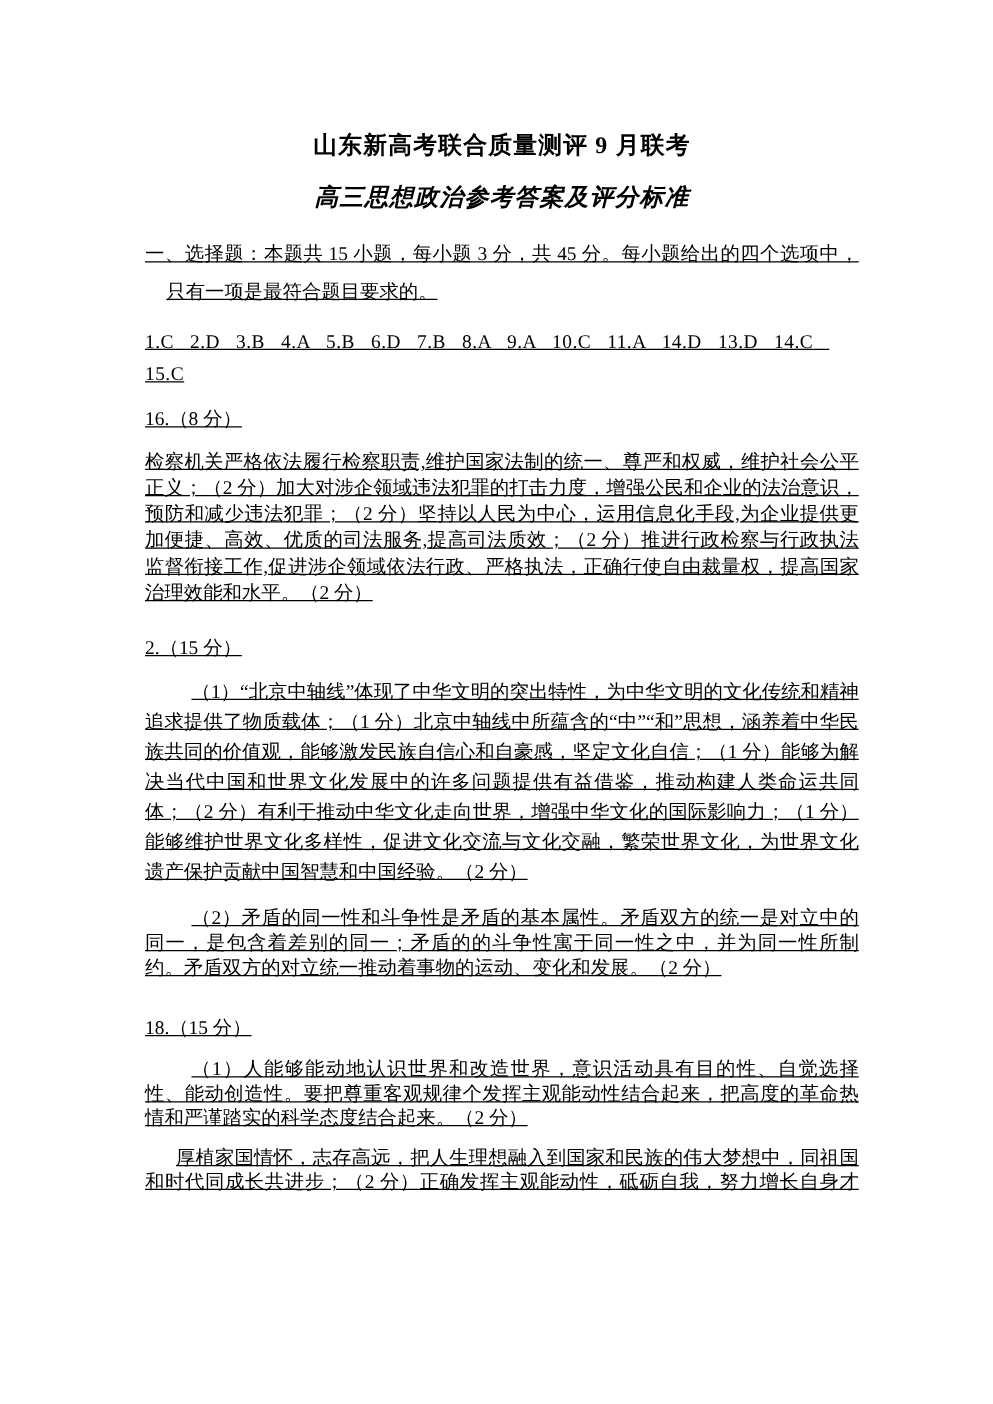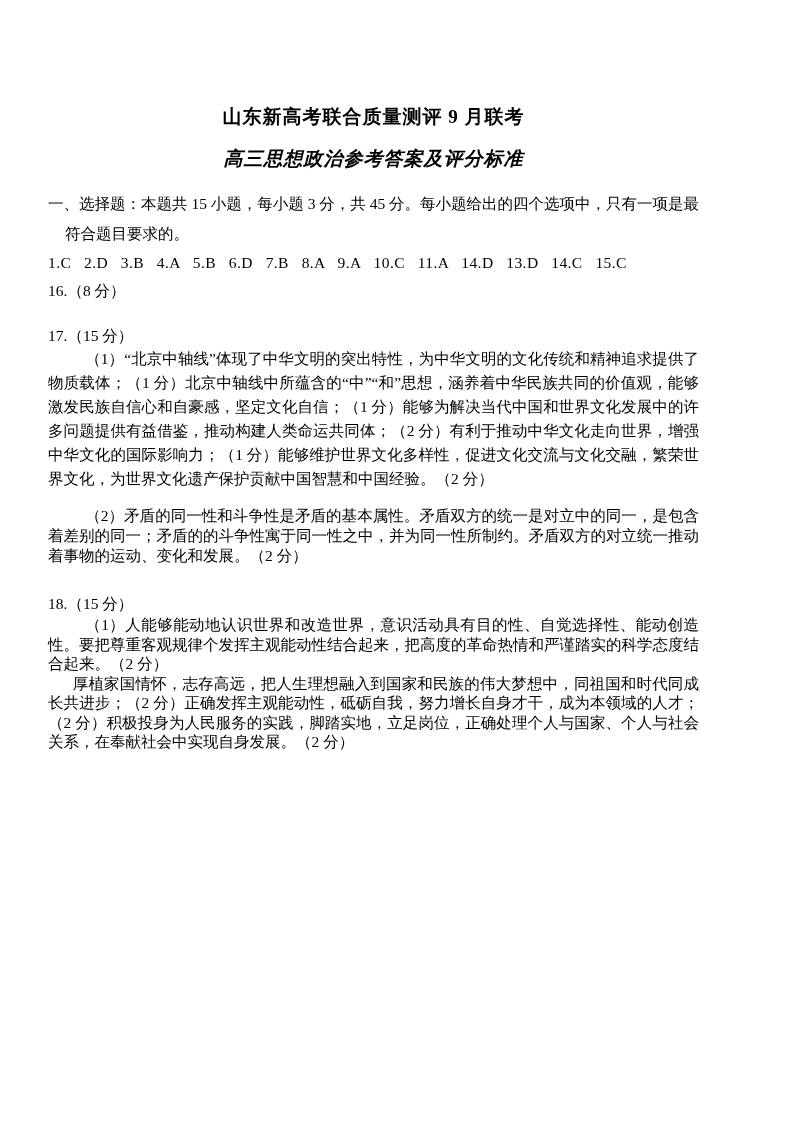--- a/index.html
+++ b/index.html
@@ -7,41 +7,42 @@
     padding: 0;
     background: #ffffff;
   }
   .page {
     position: relative;
     width: 794px;
     height: 953px;
     margin: 0 auto;
     background: #ffffff;
     box-sizing: border-box;
-    padding: 104px 95px 0 48px;
+    padding: 104px 95px 0 104px;
     font-family: "Liberation Serif", "DejaVu Serif", serif;
     color: #000000;
     overflow: hidden;
   }
   .doc-title,
   .doc-subtitle {
     margin: 0;
     text-align: center;
     font-size: 19px;
     font-weight: 700;
     line-height: 26px;
     letter-spacing: 1px;
   }
   .doc-subtitle {
     margin-top: 16px;
     font-style: italic;
   }
   p {
-    margin: 0;
+    margin: 12px;
     font-size: 15.5px;
+    text-decoration: underline;
   }
   .sec-heading-choice {
     margin-top: 17px;
     line-height: 30px;
     text-align: justify;
     padding-left: 1.1em;
     text-indent: -1.1em;
   }
   .answers-line {
     margin-top: 1px;
@@ -88,24 +89,25 @@
   <h1 class="doc-title">山东新高考联合质量测评 9 月联考</h1>
   <h2 class="doc-subtitle">高三思想政治参考答案及评分标准</h2>
 
   <p class="sec-heading-choice">一、选择题：本题共 15 小题，每小题 3 分，共 45 分。每小题给出的四个选项中，只有一项是最符合题目要求的。</p>
 
   <p class="answers-line">1.C   2.D   3.B   4.A   5.B   6.D   7.B   8.A   9.A   10.C   11.A   14.D   13.D   14.C   15.C</p>
 
 
   <div>
     <p class="q-num q16-num">16.（8 分）</p>
+    <p class="q-body q16-body">检察机关严格依法履行检察职责,维护国家法制的统一、尊严和权威，维护社会公平正义；（2 分）加大对涉企领域违法犯罪的打击力度，增强公民和企业的法治意识，预防和减少违法犯罪；（2 分）坚持以人民为中心，运用信息化手段,为企业提供更加便捷、高效、优质的司法服务,提高司法质效；（2 分）推进行政检察与行政执法监督衔接工作,促进涉企领域依法行政、严格执法，正确行使自由裁量权，提高国家治理效能和水平。（2 分）</p>
   </div>
 
   <div>
-    <p class="q-num q17-num">17.（15 分）</p>
+    <p class="q-num q17-num">2.（15 分）</p>
     <p class="q-body q17-p1">（1）“北京中轴线”体现了中华文明的突出特性，为中华文明的文化传统和精神追求提供了物质载体；（1 分）北京中轴线中所蕴含的“中”“和”思想，涵养着中华民族共同的价值观，能够激发民族自信心和自豪感，坚定文化自信；（1 分）能够为解决当代中国和世界文化发展中的许多问题提供有益借鉴，推动构建人类命运共同体；（2 分）有利于推动中华文化走向世界，增强中华文化的国际影响力；（1 分）能够维护世界文化多样性，促进文化交流与文化交融，繁荣世界文化，为世界文化遗产保护贡献中国智慧和中国经验。（2 分）</p>
     <p class="q-body q17-p2">（2）矛盾的同一性和斗争性是矛盾的基本属性。矛盾双方的统一是对立中的同一，是包含着差别的同一；矛盾的的斗争性寓于同一性之中，并为同一性所制约。矛盾双方的对立统一推动着事物的运动、变化和发展。（2 分）</p>
   </div>
 
   <div>
     <p class="q-num q18-num">18.（15 分）</p>
     <p class="q-body q18-p1">（1）人能够能动地认识世界和改造世界，意识活动具有目的性、自觉选择性、能动创造性。要把尊重客观规律个发挥主观能动性结合起来，把高度的革命热情和严谨踏实的科学态度结合起来。（2 分）</p>
     <p class="q-body q18-p2">厚植家国情怀，志存高远，把人生理想融入到国家和民族的伟大梦想中，同祖国和时代同成长共进步；（2 分）正确发挥主观能动性，砥砺自我，努力增长自身才干，成为本领域的人才；（2 分）积极投身为人民服务的实践，脚踏实地，立足岗位，正确处理个人与国家、个人与社会关系，在奉献社会中实现自身发展。（2 分）</p>
   </div>
 

